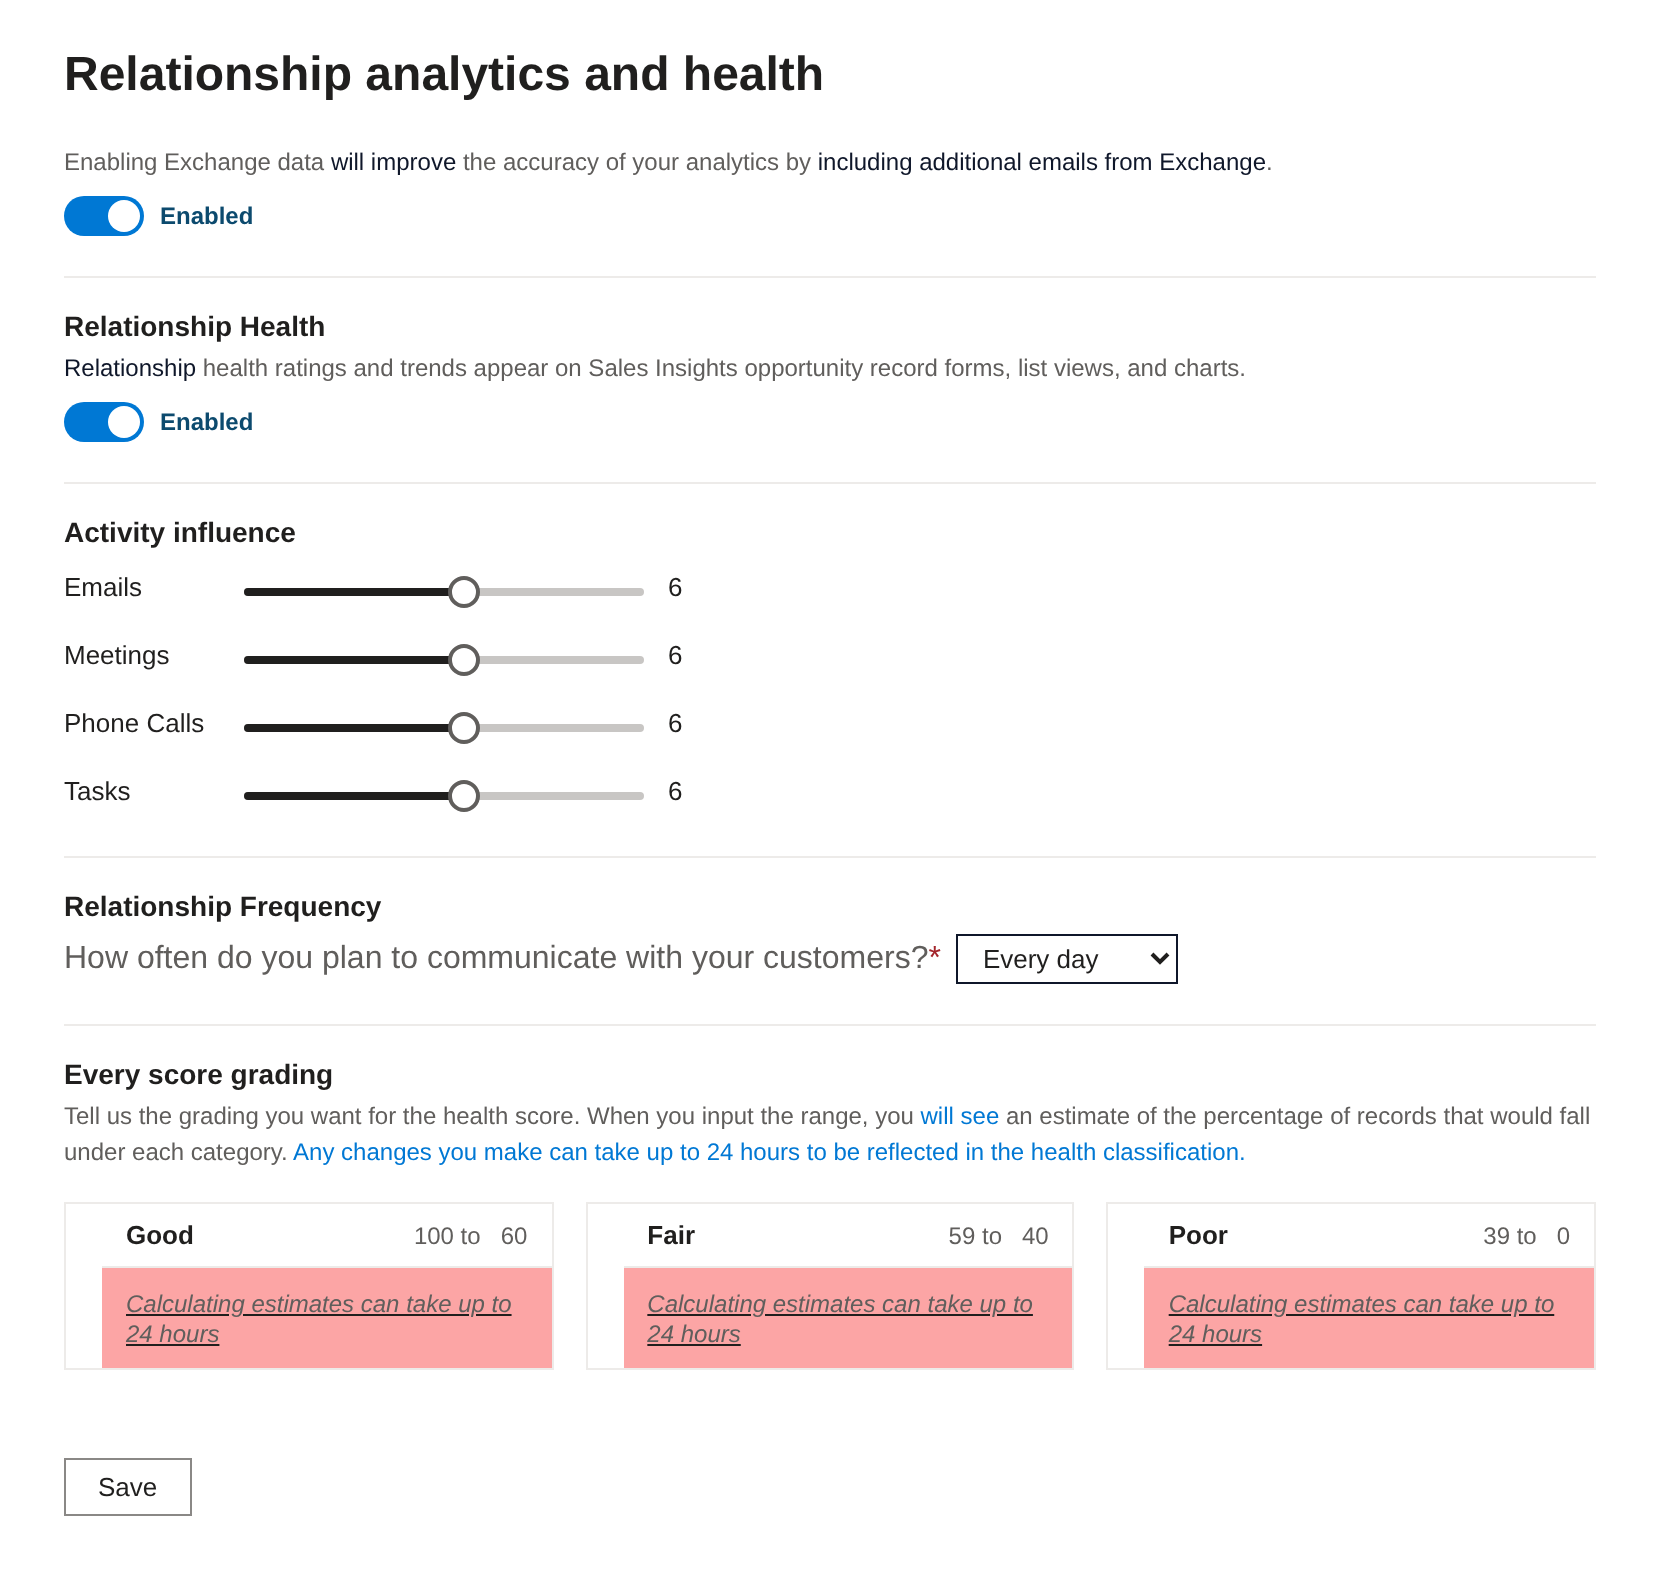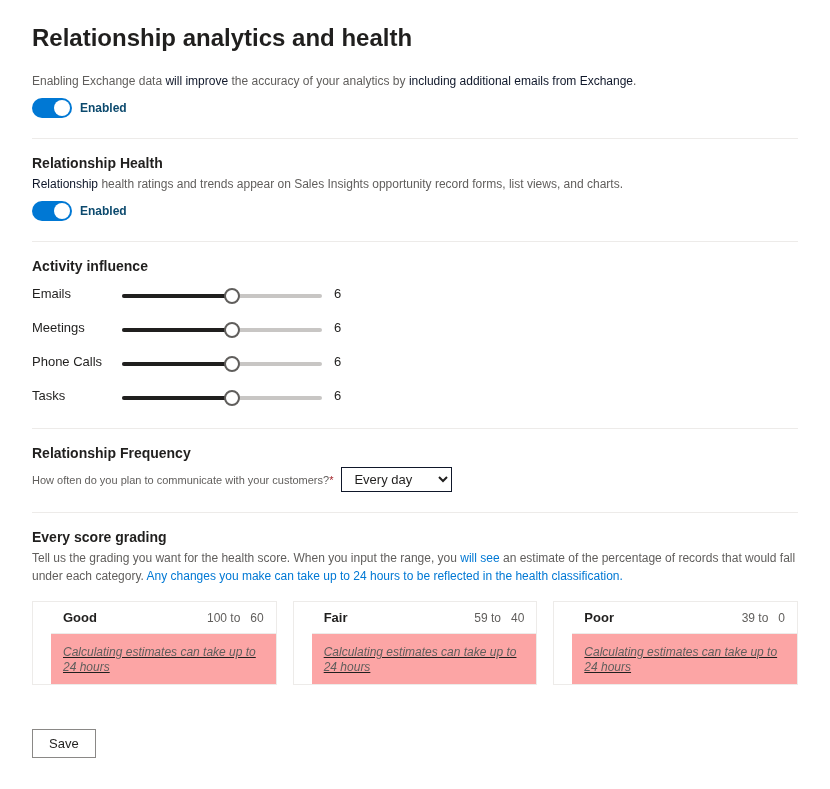--- a/index.html
+++ b/index.html
@@ -125,21 +125,21 @@
       width: 20px;
     }
     
     .comm-freq-row {
       display: flex;
       align-items: center;
       gap: 8px;
       margin-top: 6px;
     }
     .comm-freq-label {
-      font-size: 11px;
+      font-size: 16px;
       color: #605e5c;
     }
     .comm-select {
       border: 1px solid #0f172a;
       padding: 3px 8px;
       font-size: 13px;
       color: #201f1e;
       background: #fff;
       min-width: 100px;
       cursor: pointer;

